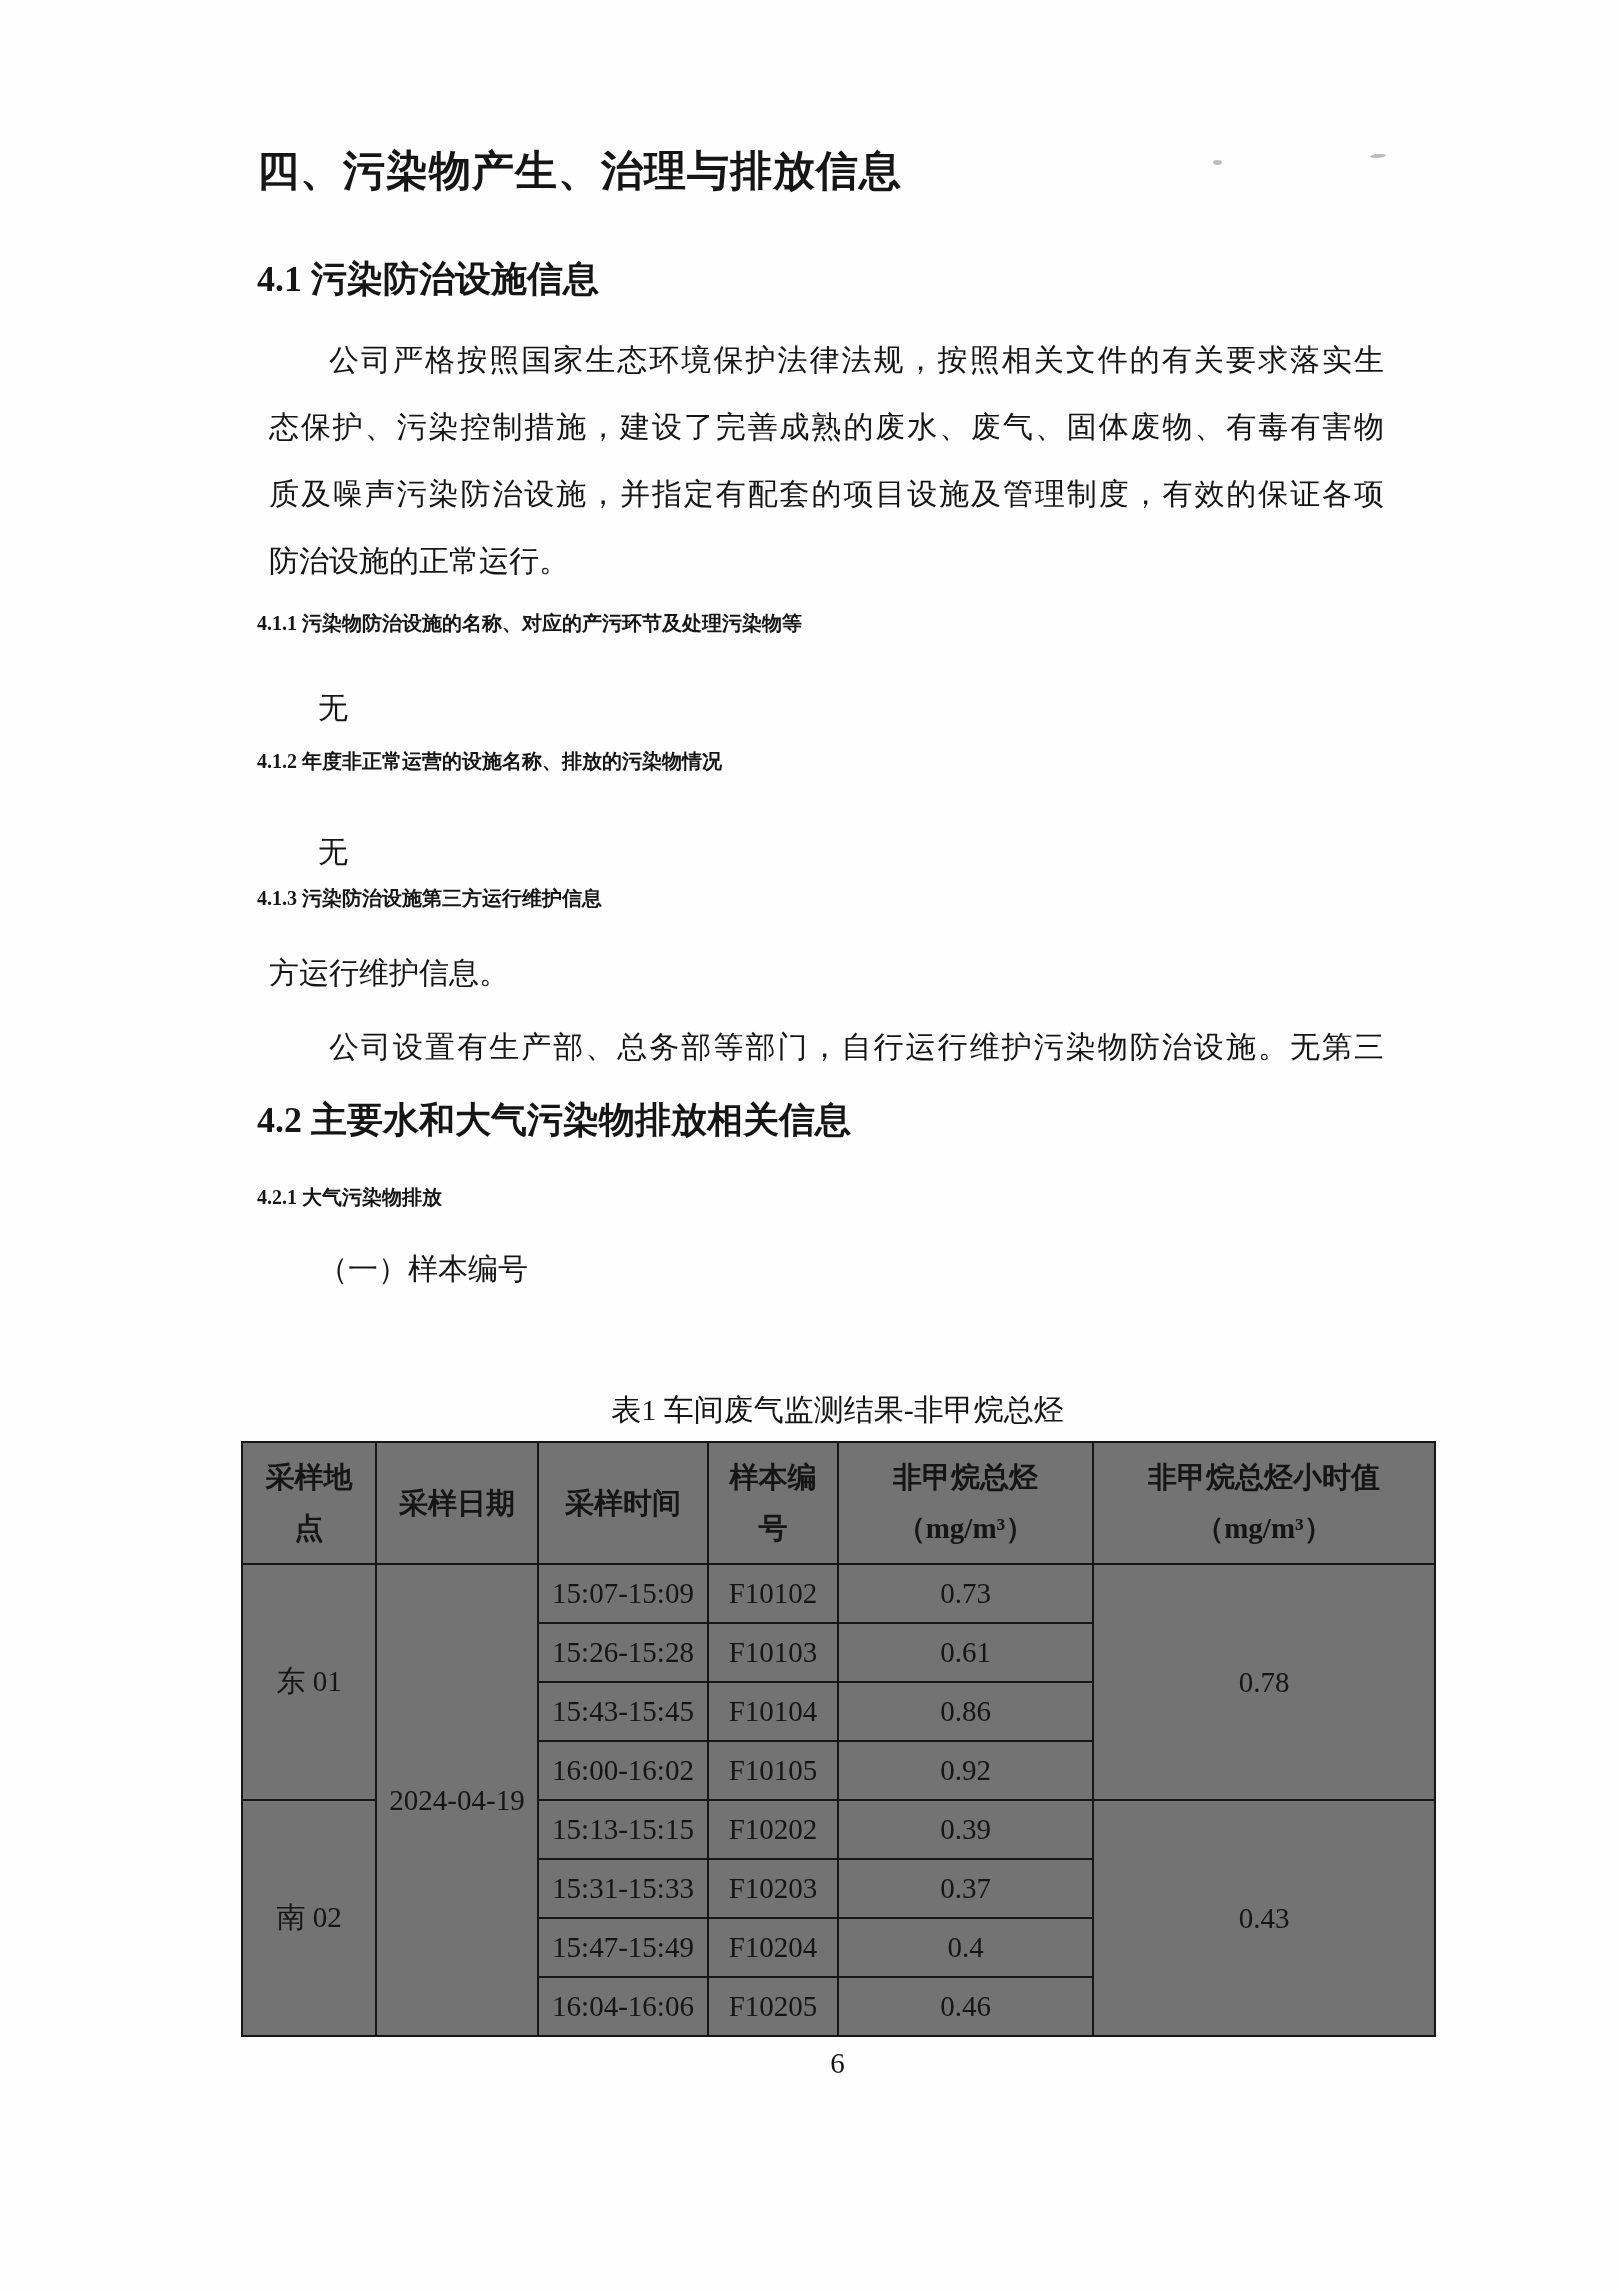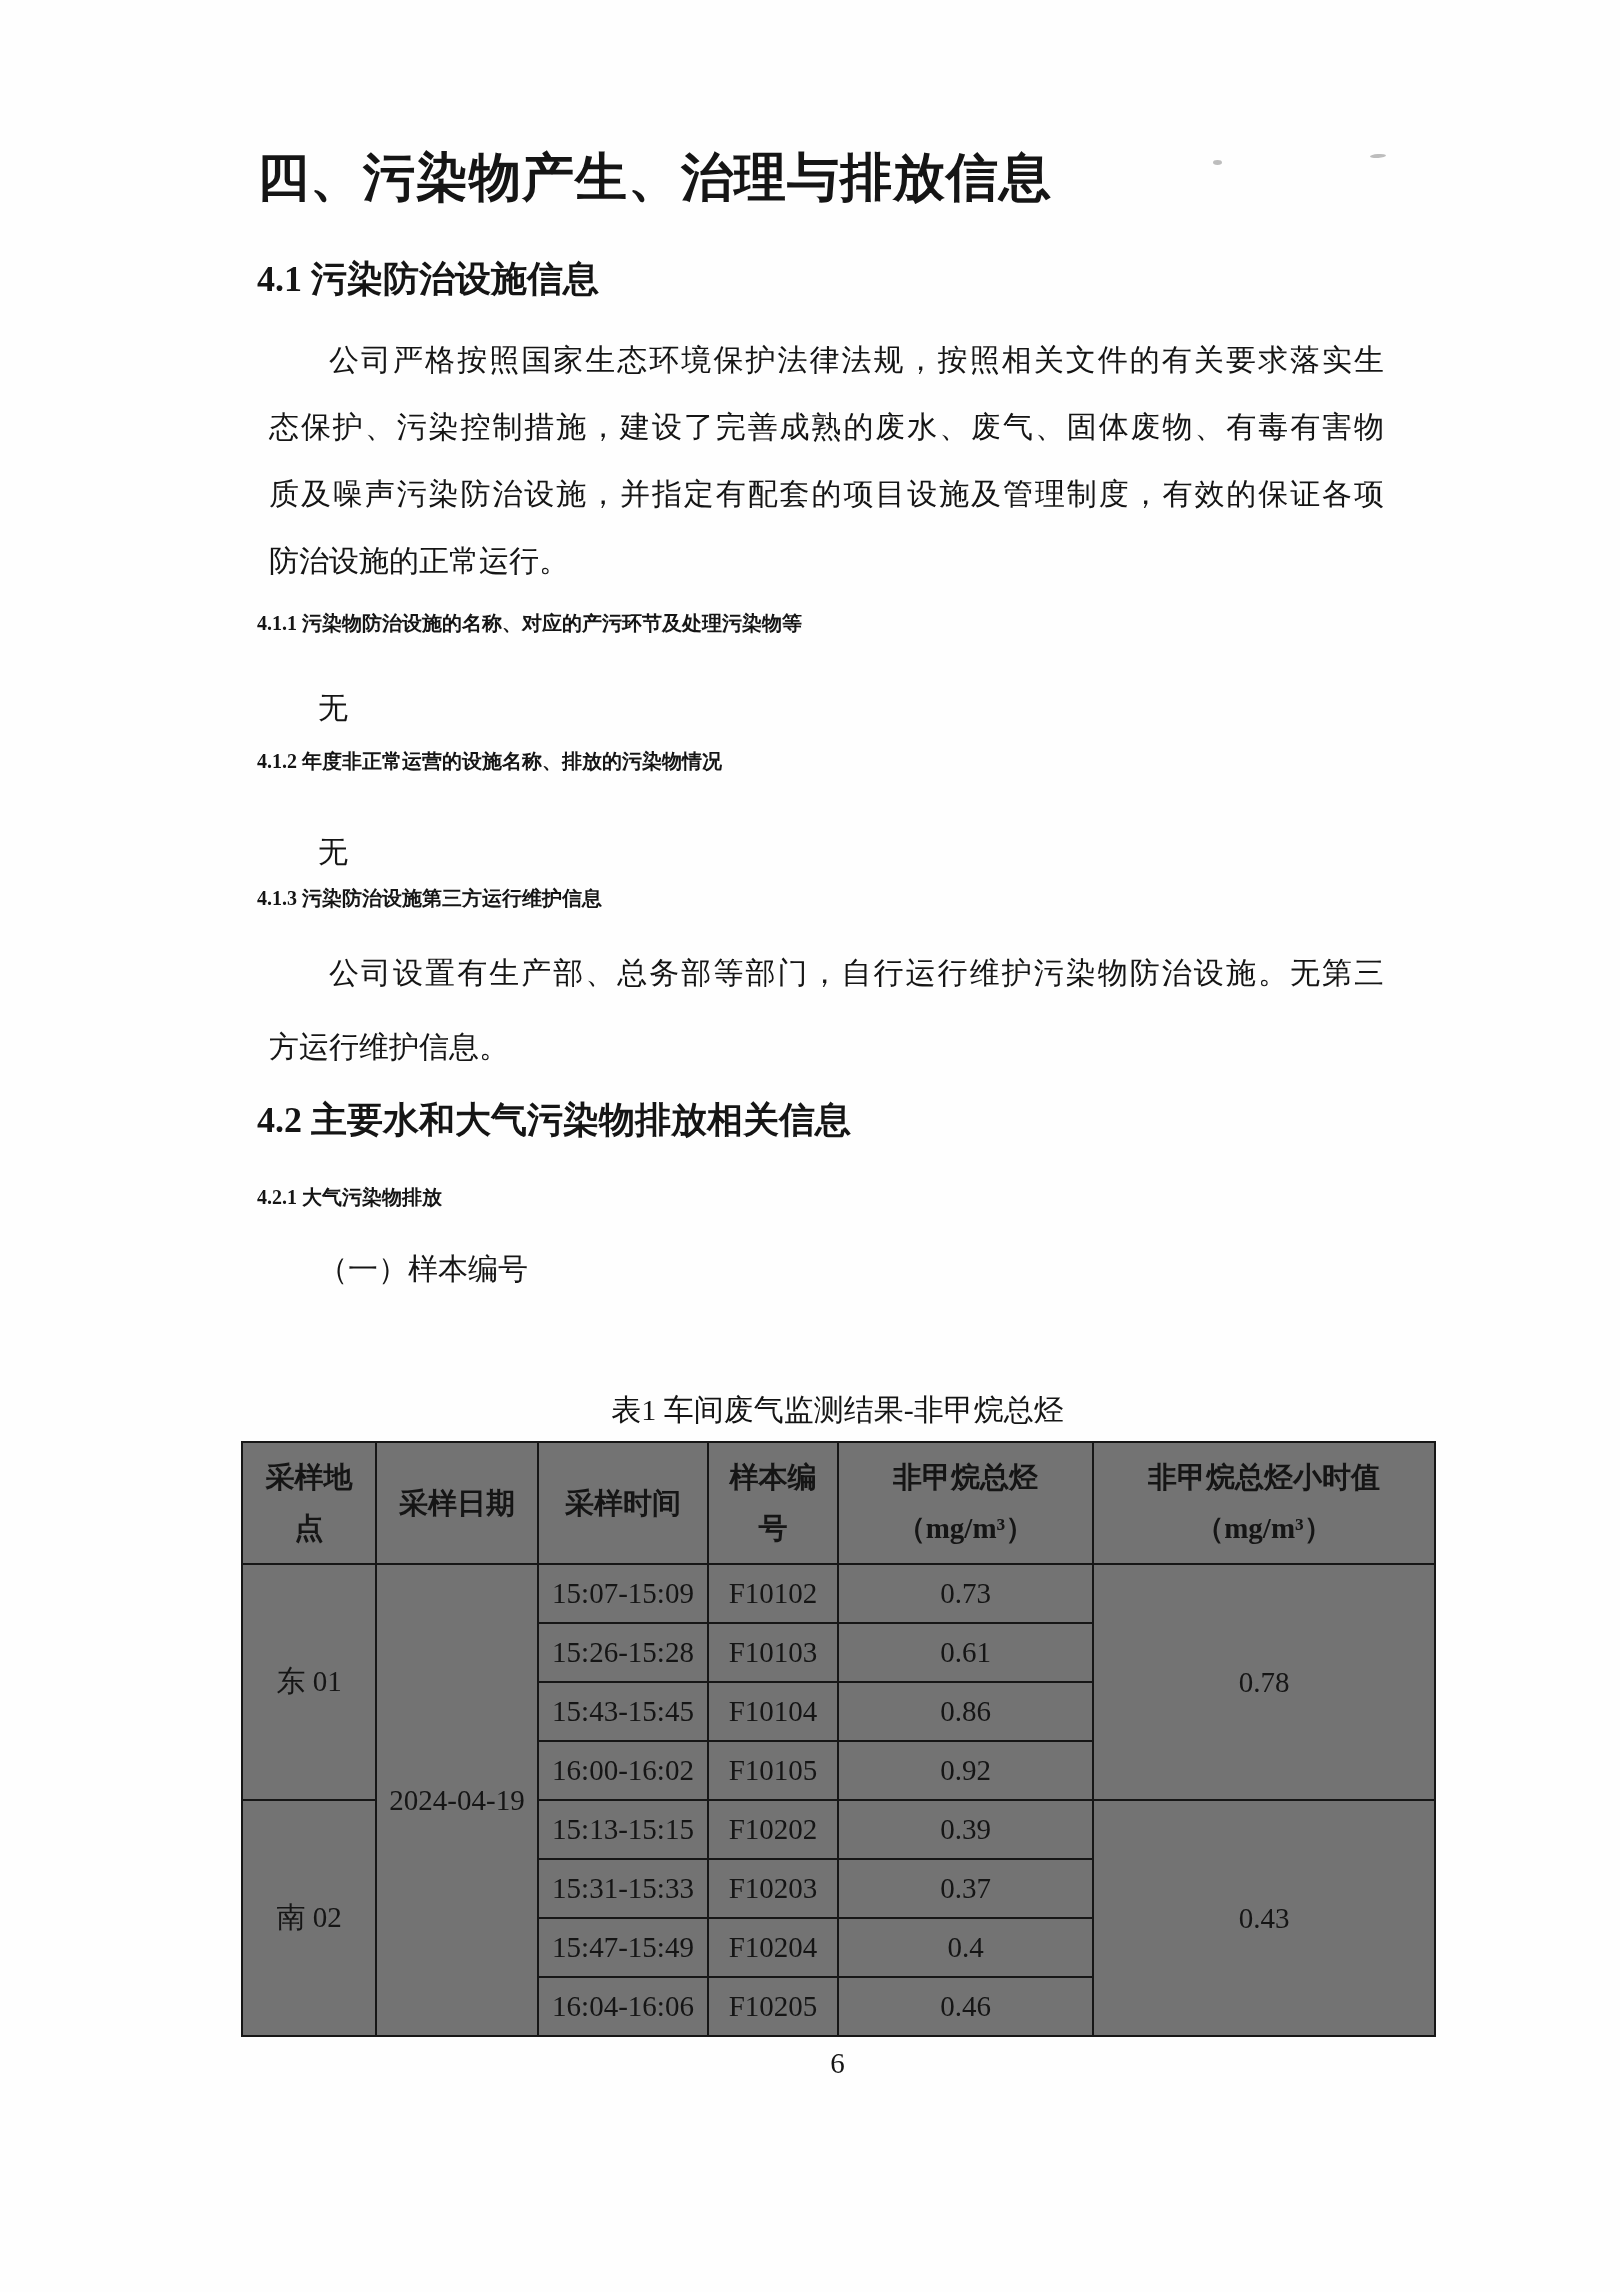--- a/index.html
+++ b/index.html
@@ -7,21 +7,21 @@
     position:relative;
     width:1620px;height:2293px;
     margin:0 auto;
     background:#fefefe;
     font-family:"Liberation Serif","DejaVu Serif",serif;
     color:#151515;
     overflow:hidden;
   }
   .doc-title{
     position:absolute;left:257px;top:143px;
-    font-size:52px;font-weight:700;letter-spacing:1px;white-space:nowrap;
+    font-size:42px;font-weight:700;letter-spacing:1px;white-space:nowrap;
   }
   .sec-heading{
     position:absolute;left:257px;
     font-size:36px;font-weight:700;white-space:nowrap;
   }
   .sub-heading{
     position:absolute;left:257px;
     font-size:20px;font-weight:700;white-space:nowrap;
   }
   .para{
@@ -84,22 +84,22 @@
 
   <div class="sub-heading" style="top:610px">4.1.1 污染物防治设施的名称、对应的产污环节及处理污染物等</div>
   <div class="plain indent" style="top:688px">无</div>
 
   <div class="sub-heading" style="top:748px">4.1.2 年度非正常运营的设施名称、排放的污染物情况</div>
   <div class="plain indent" style="top:832px">无</div>
 
   <div class="sub-heading" style="top:885px">4.1.3 污染防治设施第三方运行维护信息</div>
 
   <div class="para tight" style="top:936px">
+    <div class="pline last">方运行维护信息。</div>
     <div class="pline first">公司设置有生产部、总务部等部门，自行运行维护污染物防治设施。无第三</div>
-    <div class="pline last">方运行维护信息。</div>
   </div>
 
   <div class="sec-heading" style="top:1096px">4.2 主要水和大气污染物排放相关信息</div>
 
   <div class="sub-heading" style="top:1184px">4.2.1 大气污染物排放</div>
 
   <div class="plain indent" style="top:1249px">（一）样本编号</div>
 
 
   <div class="tbl-caption">表1 车间废气监测结果-非甲烷总烃</div>

